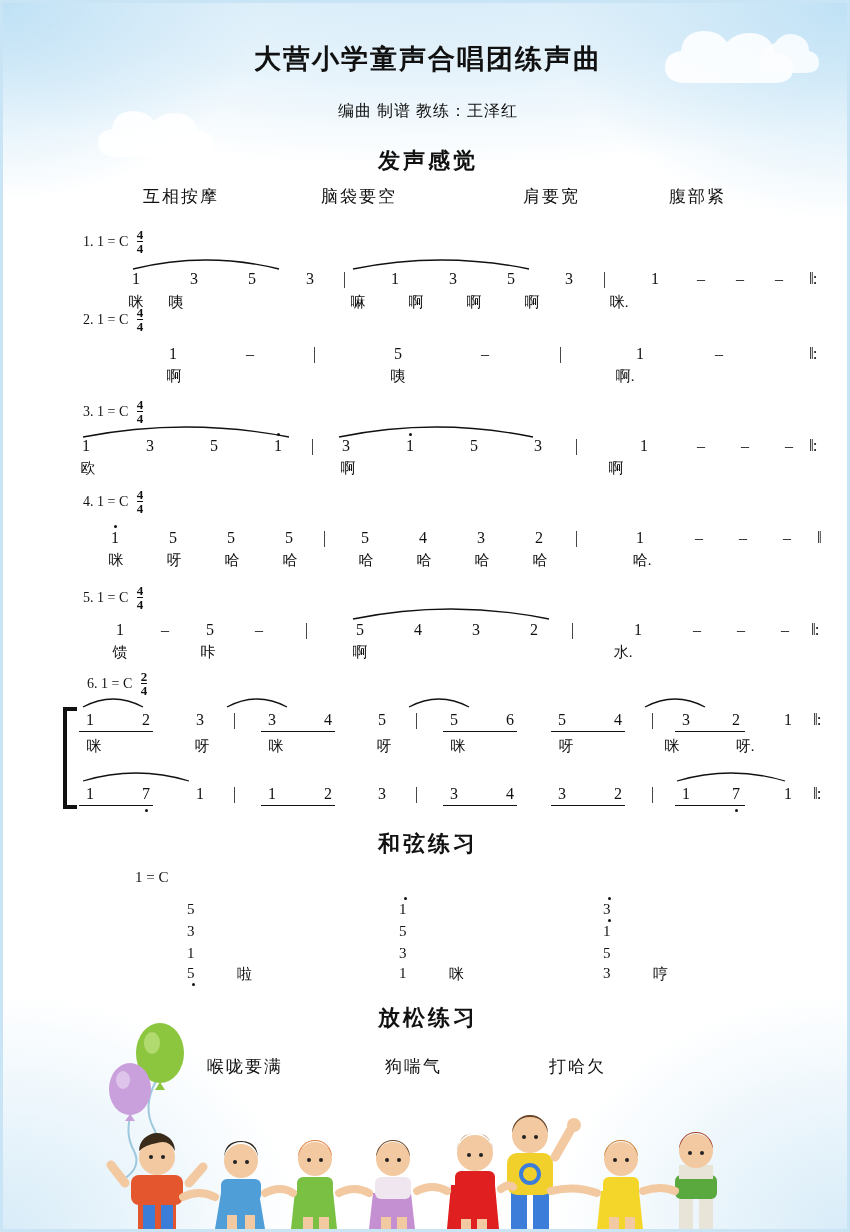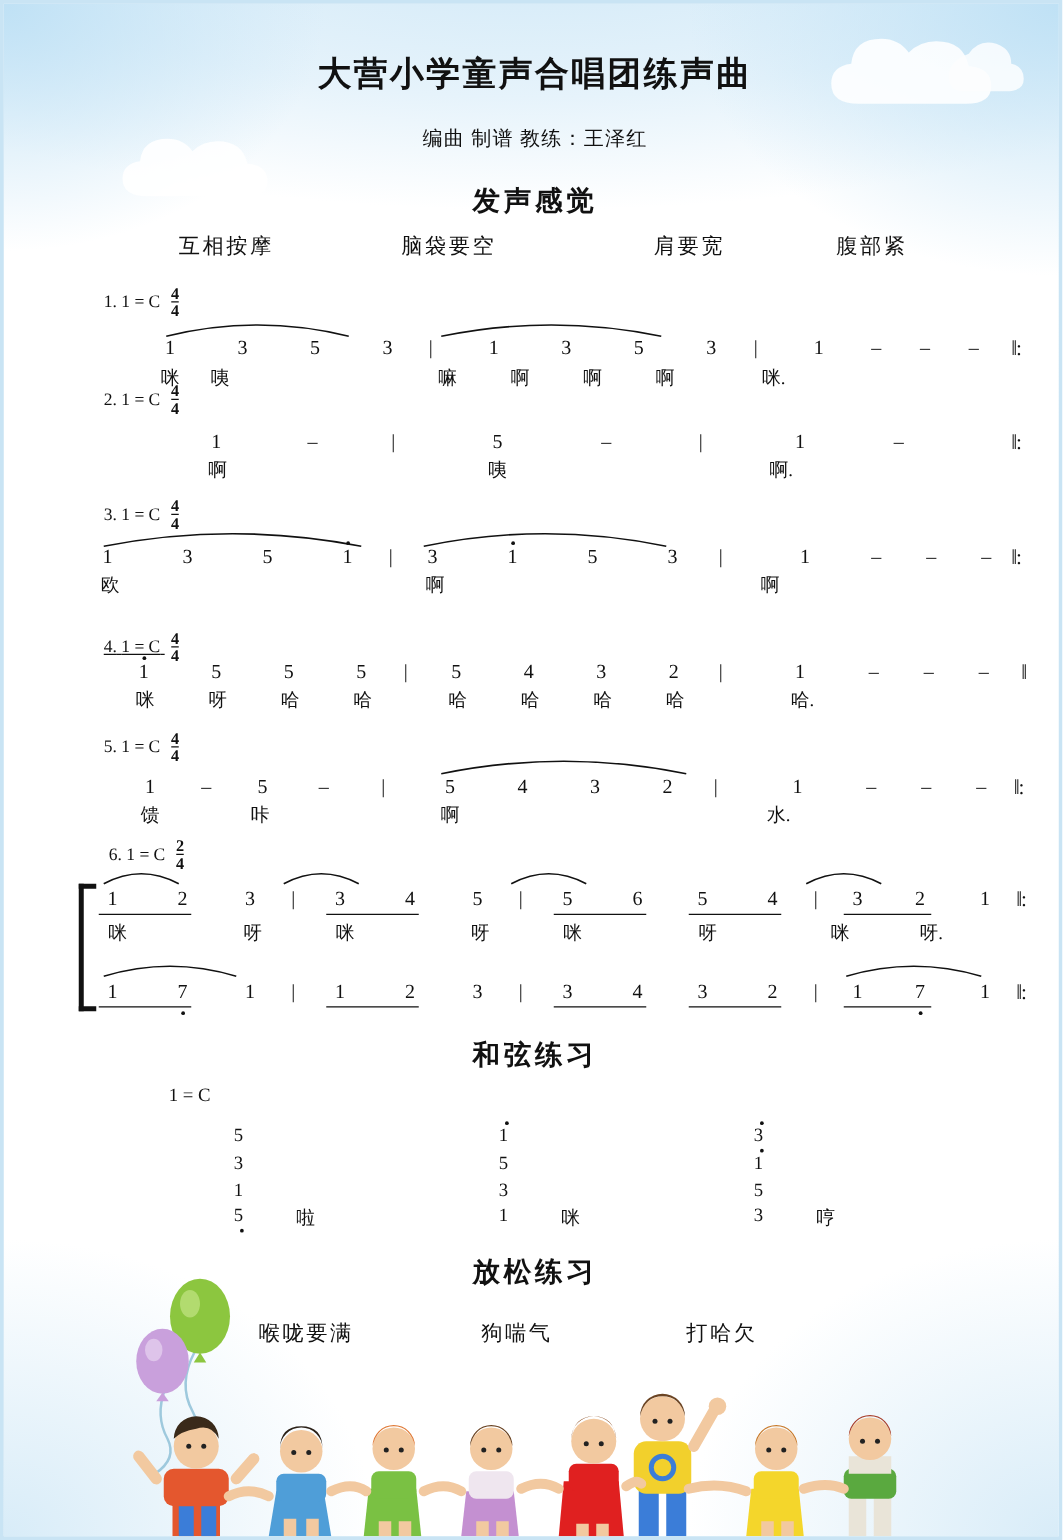--- a/index.html
+++ b/index.html
@@ -212,21 +212,21 @@
     <div class="dash" style="left:694px;top:42px;">–</div>
     <div class="dash" style="left:738px;top:42px;">–</div>
     <div class="dash" style="left:782px;top:42px;">–</div>
     <div class="repeat" style="left:806px;top:41px;">‖:</div>
     <div class="lyr" style="left:70px;top:64px;width:30px;">欧</div>
     <div class="lyr" style="left:330px;top:64px;width:30px;">啊</div>
     <div class="lyr" style="left:598px;top:64px;width:30px;">啊</div>
   </div>
 
   <div class="ex" style="top:486px;height:80px;">
-    <div class="label" style="left:80px;top:16px;text-decoration:underline;">
+    <div class="label" style="left:80px;top:0;">
       <span>4.</span>
       <span>1 = C</span>
       <span class="frac">
         <b>4</b>
         <i>4</i>
       </span>
     </div>
     <div class="note" style="left:105px;top:40px;width:14px;">1</div>
     <div class="dot-up" style="left:111px;top:36px;"></div>
     <div class="note" style="left:163px;top:40px;width:14px;">5</div>

